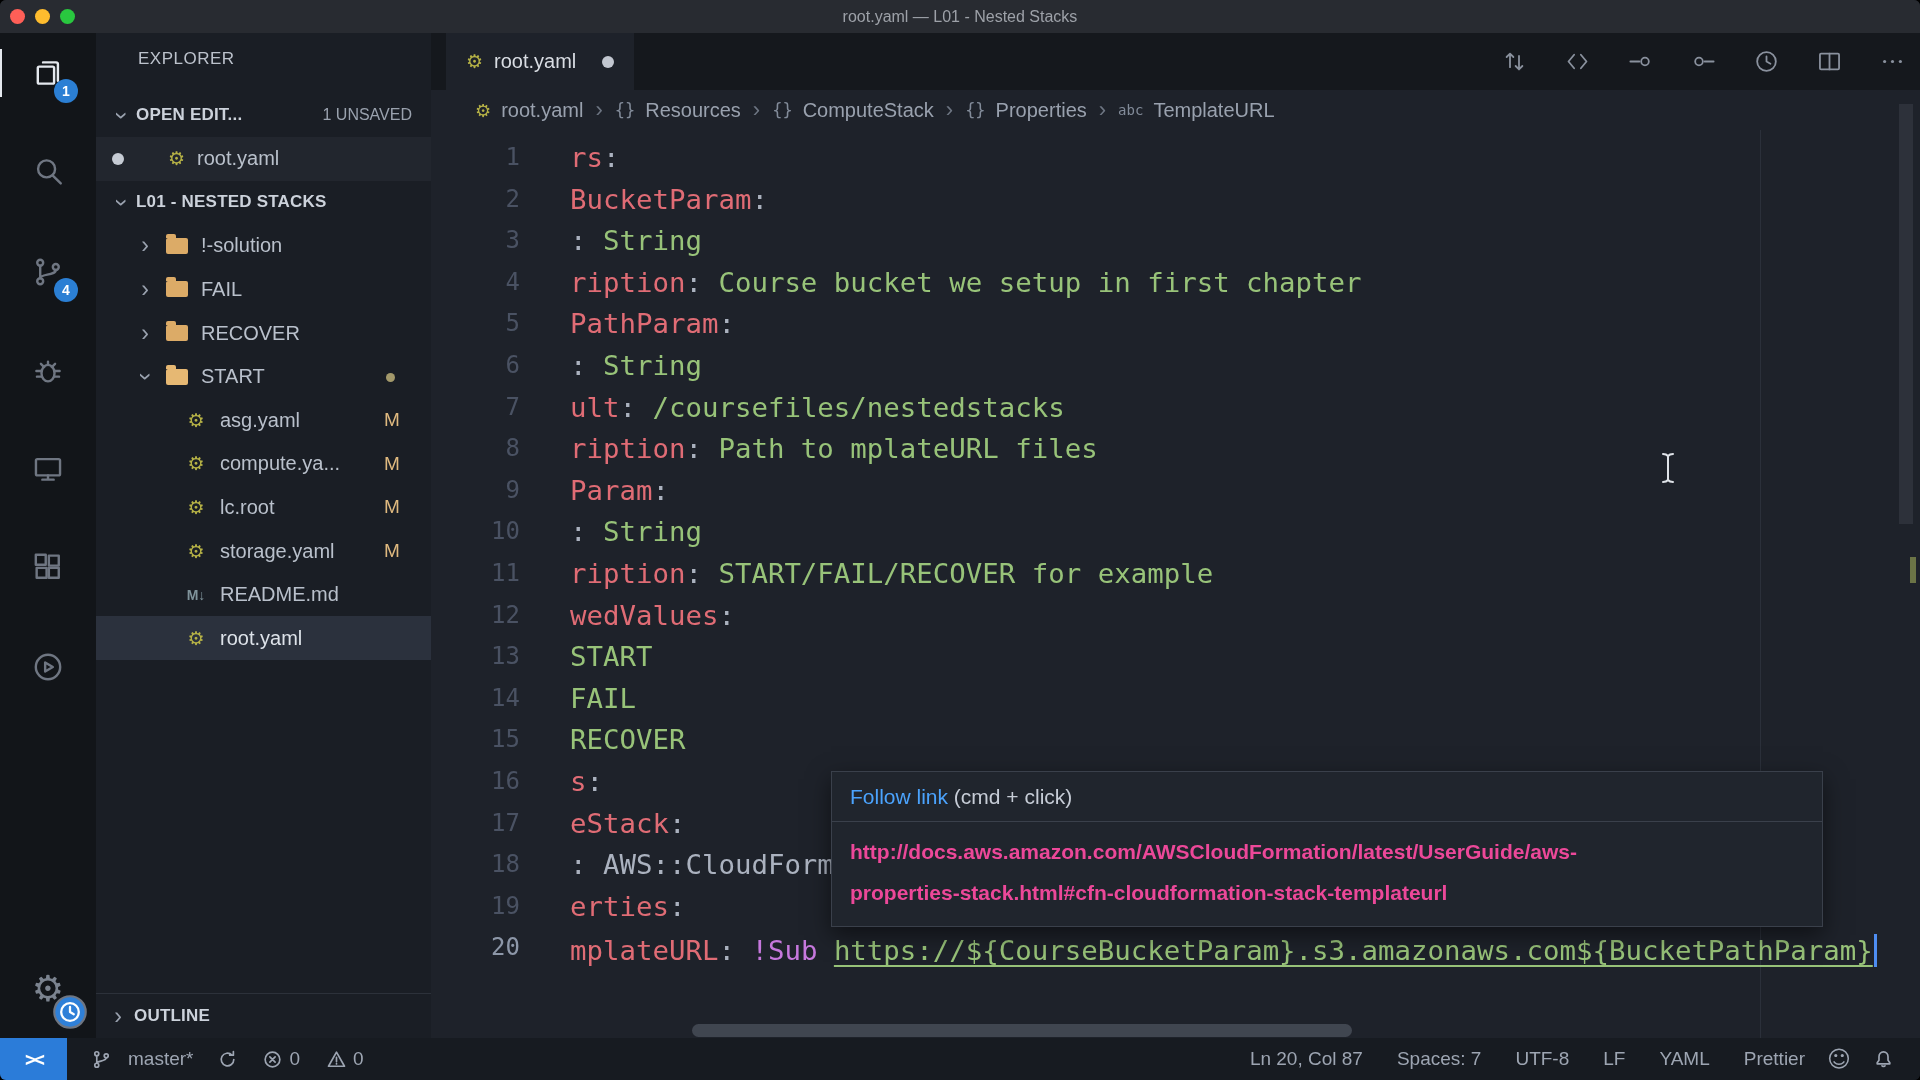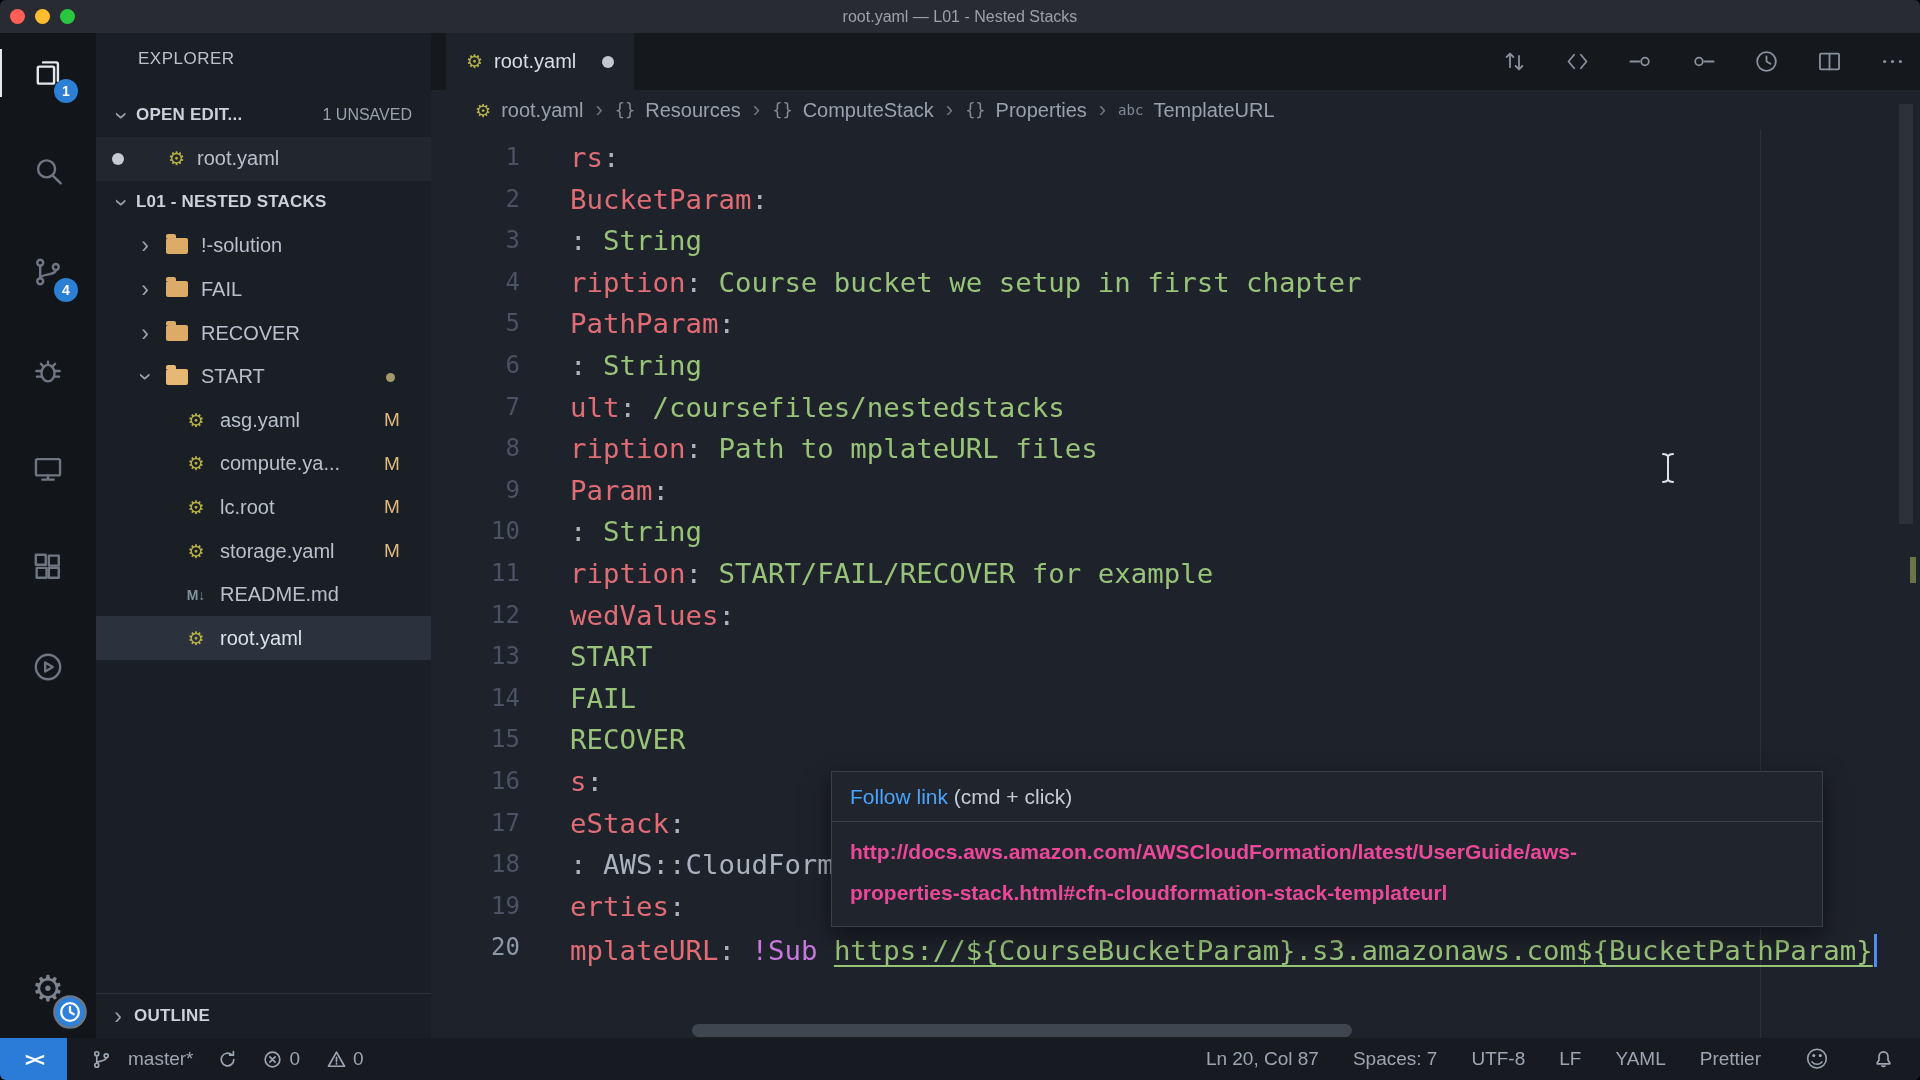--- a/index.html
+++ b/index.html
@@ -81,21 +81,21 @@
 .tt-action{color:#4ba3fd}
 .tt-div{height:1px;background:#3a404b}
 .tt-urls{padding:9px 18px 13px}
 .tt-url-line{font-size:21px;line-height:41px;color:#ec4899;font-weight:bold}
 
 .statusbar{position:absolute;left:0;top:1038px;width:1920px;height:42px;background:#171b21;color:#9da5b2;font-size:19px;display:flex;align-items:center}
 .sb-remote{width:67px;height:42px;background:#2b7cd9;color:#fff;display:flex;align-items:center;justify-content:center;font-family:"DejaVu Sans Mono",monospace;font-weight:bold;font-size:19px;letter-spacing:-3px;flex:none}
 .sb-item{display:flex;align-items:center;gap:16px;margin-left:24px;white-space:nowrap}
 .sb-item svg{width:21px;height:21px;stroke:#9da5b2;fill:none;stroke-width:1.6;stroke-linecap:round;stroke-linejoin:round;display:block}
 .pair{display:flex;align-items:center;gap:6px}
-.sb-right{margin-left:auto;display:flex;align-items:center;gap:44px;padding-right:26px;white-space:nowrap}
+.sb-right{margin-left:auto;display:flex;align-items:center;gap:22px;padding-right:26px;white-space:nowrap}
 .sb-right .ritem{cursor:default}
 .smiley{font-family:"DejaVu Sans",sans-serif;font-size:23px;line-height:1}
 .sb-right svg{width:21px;height:21px;stroke:#9da5b2;fill:none;stroke-width:1.6;stroke-linecap:round;stroke-linejoin:round;display:block}
 
 .ibeam{position:absolute;left:1659px;top:452px;width:18px;height:32px;z-index:20}
 </style>
 </head>
 <body>
 
 <div class="screen">

